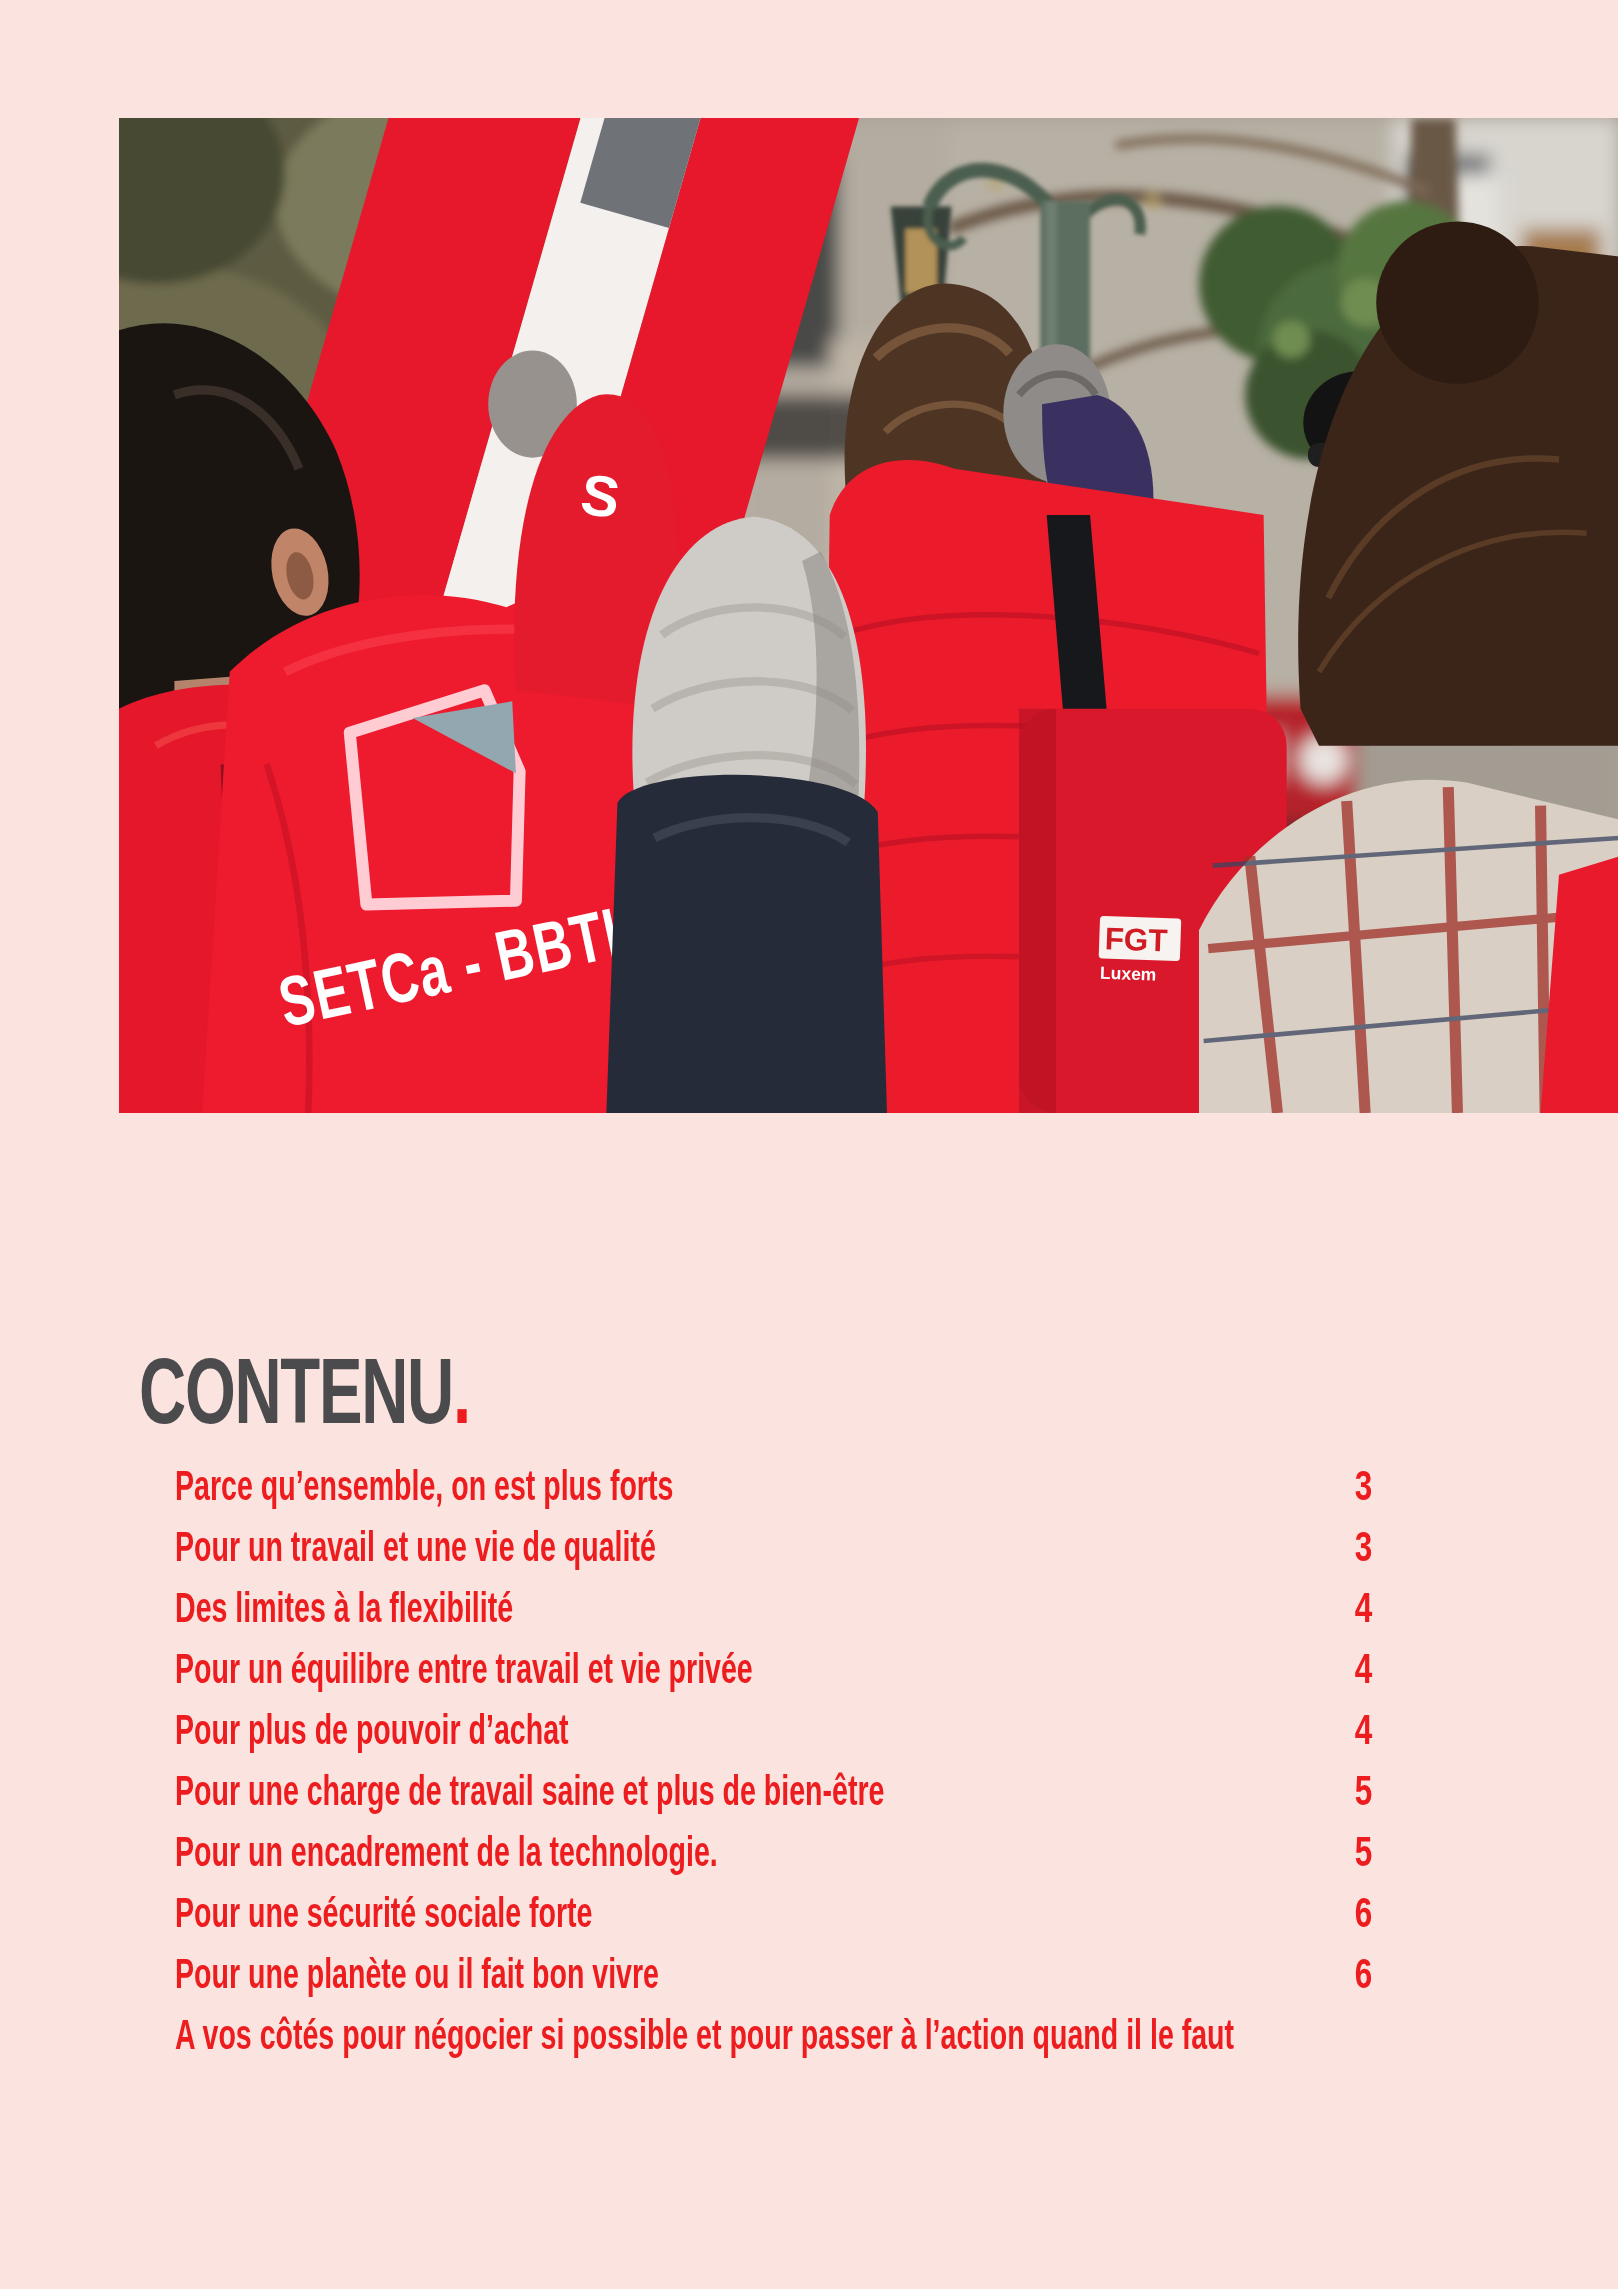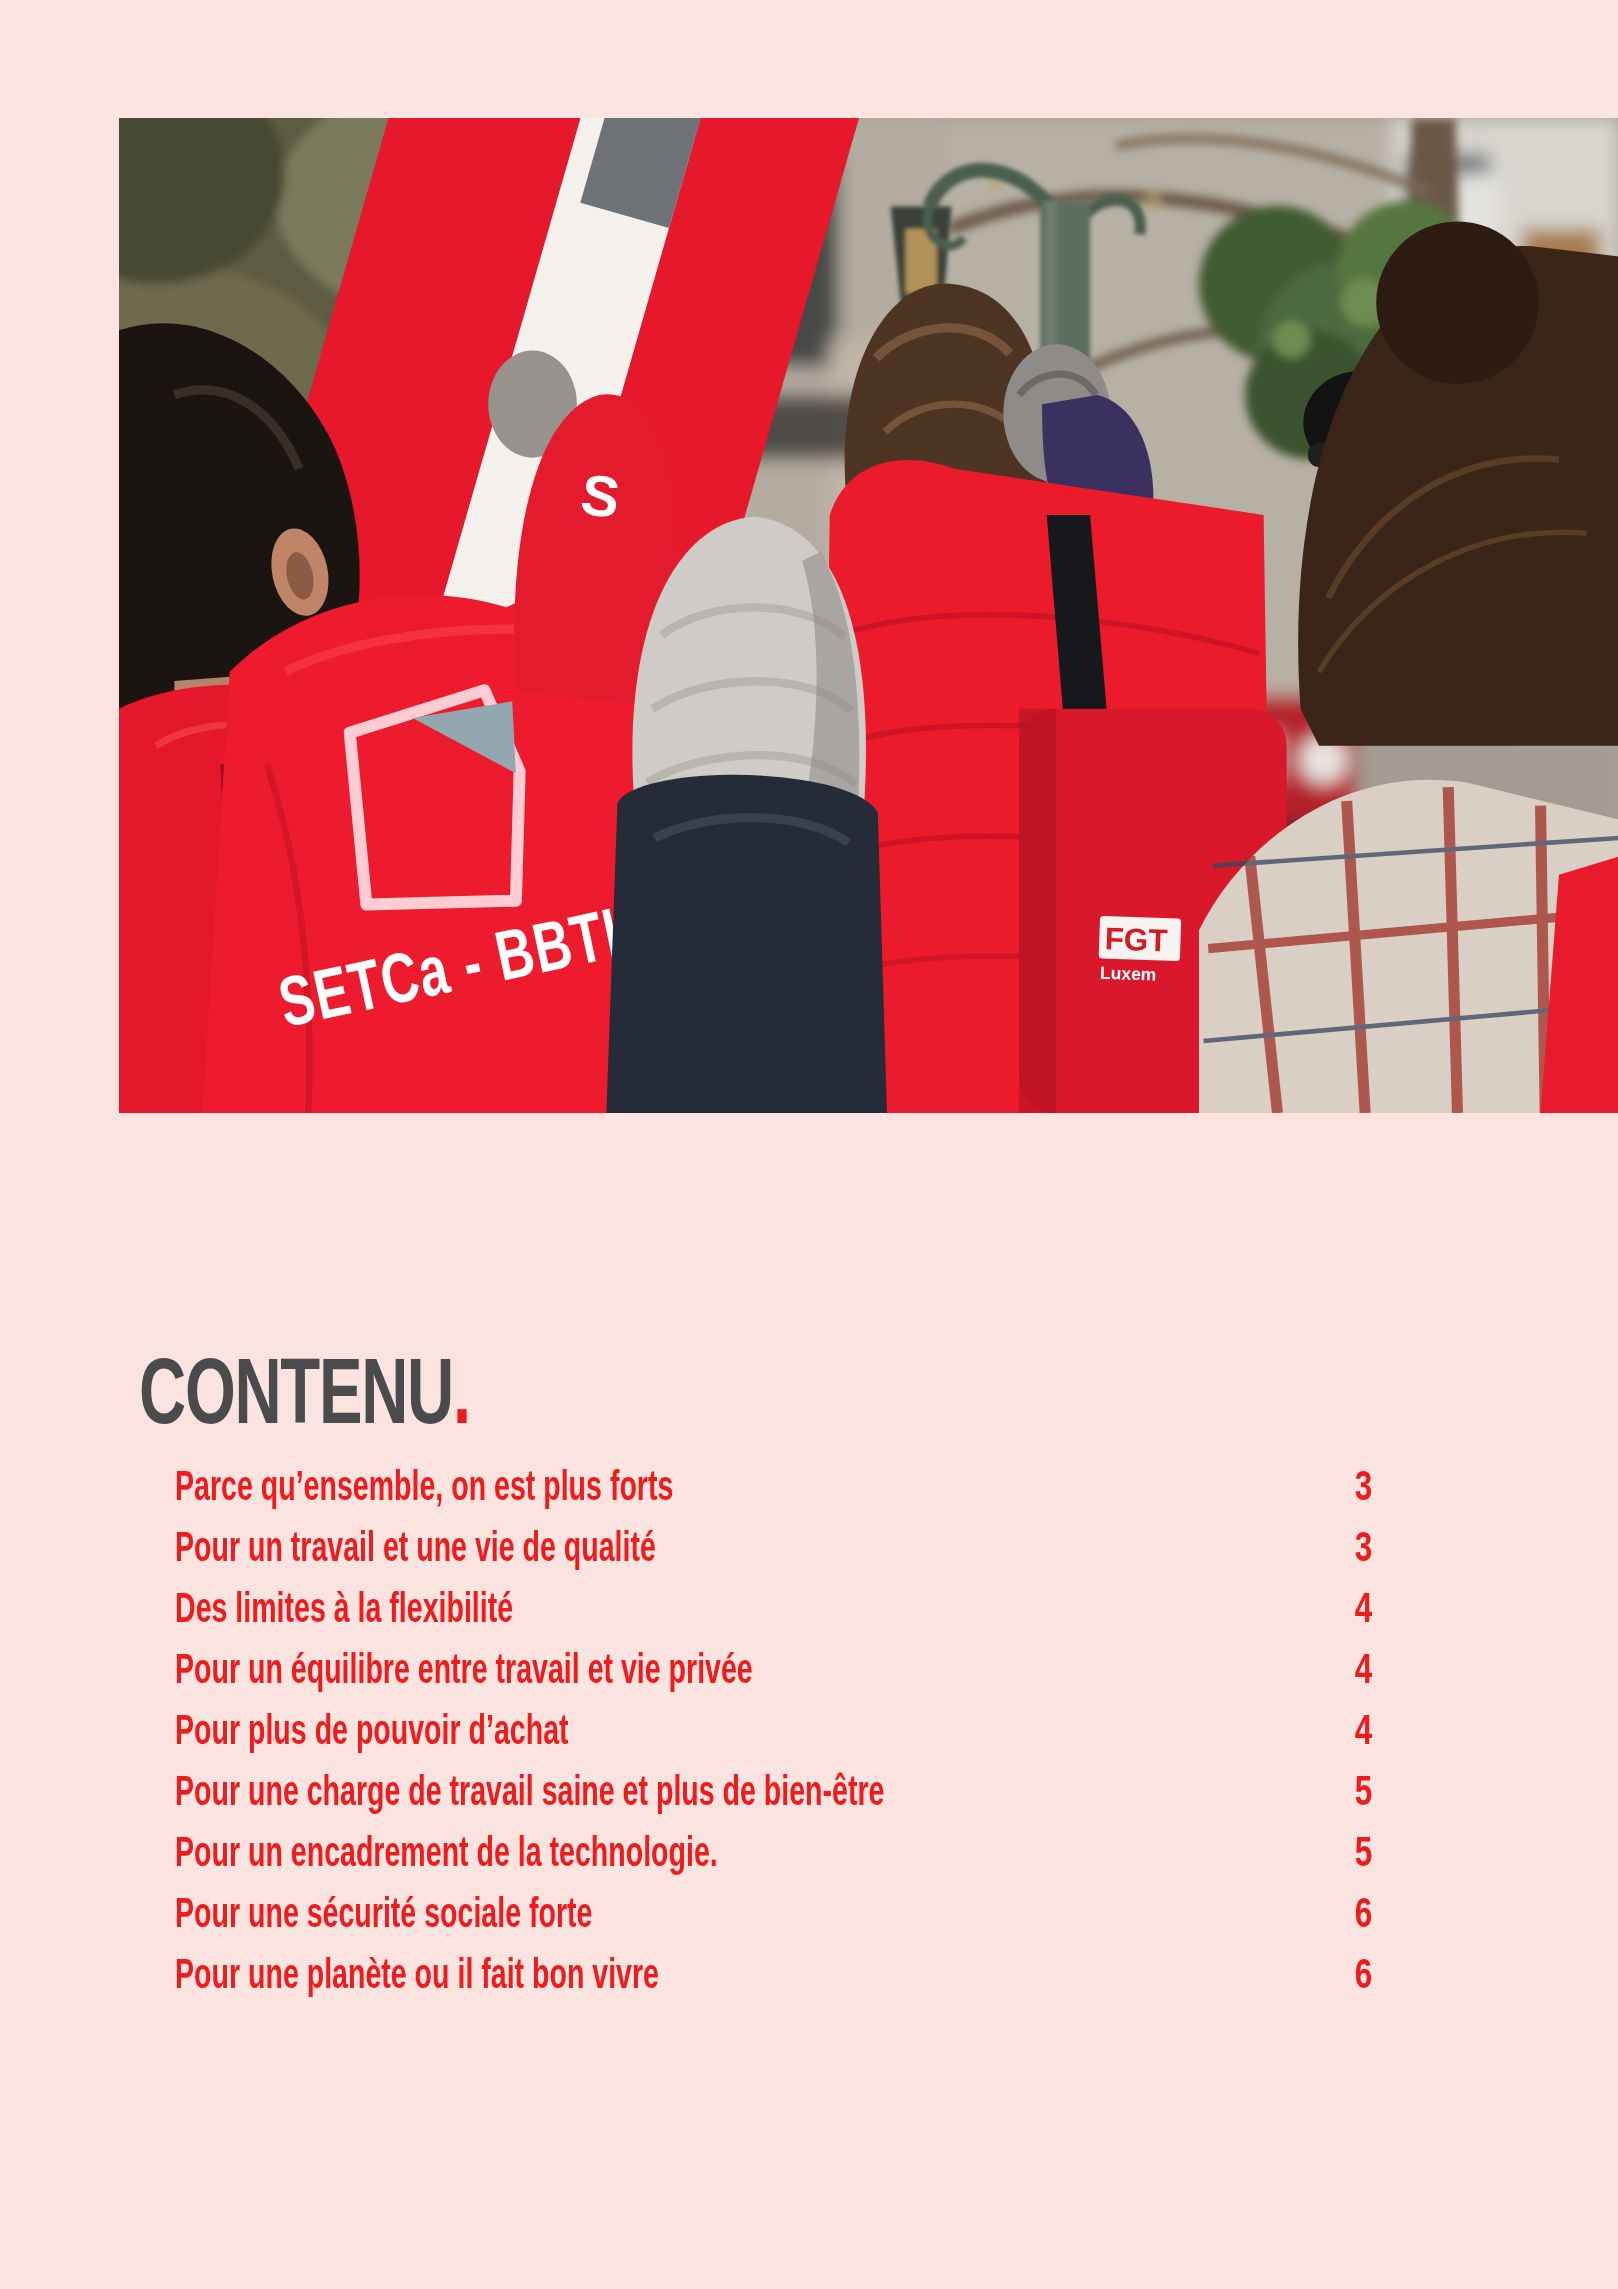--- a/index.html
+++ b/index.html
@@ -250,14 +250,18 @@
     <span class="pagenum">5</span>
   </div>
   <div class="toc-row">
     <span class="label">Pour une sécurité sociale forte</span>
     <span class="pagenum">6</span>
   </div>
   <div class="toc-row">
     <span class="label">Pour une planète ou il fait bon vivre</span>
     <span class="pagenum">6</span>
   </div>
+  <div class="toc-row">
+    <span class="label">A vos côtés pour négocier si possible et pour passer à l’action quand il le faut</span>
+
+  </div>
 </div>
 
 
 </body></html>

